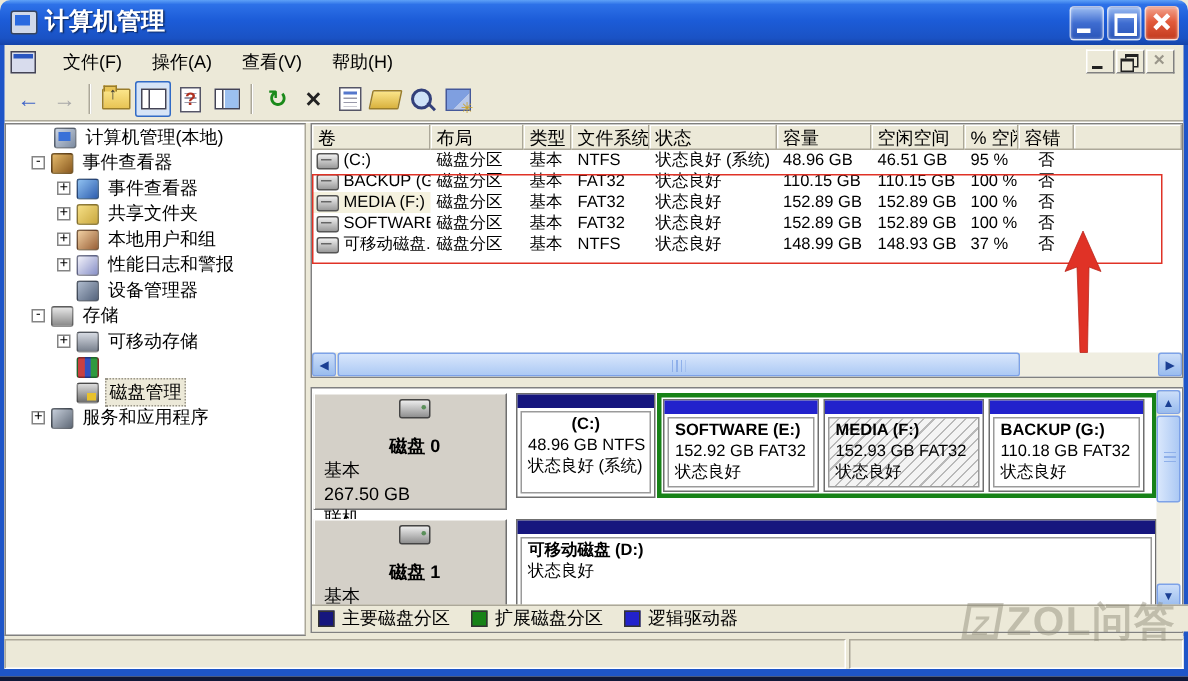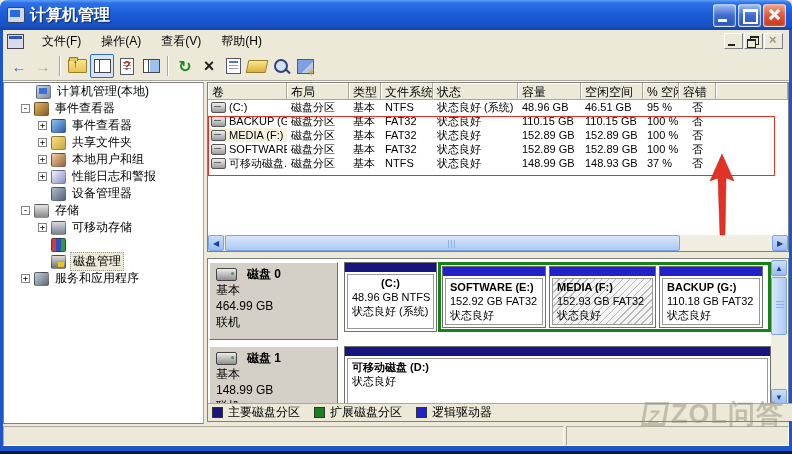--- a/index.html
+++ b/index.html
@@ -127,21 +127,21 @@
     background:repeating-linear-gradient(90deg,#8FB0EA 0 1px,transparent 1px 3px);}
   
   .diskpane{position:absolute;left:207px;top:258px;width:582px;height:164px;background:#fff;
     border:1px solid #808080;box-sizing:border-box;}
   .diskarea{position:absolute;left:0;top:0;width:580px;height:146px;overflow:hidden;}
   .diskrow{position:absolute;left:1px;width:578px;height:78px;}
   .dr0{top:3px;} .dr1{top:87px;}
   .dhead{position:absolute;left:0;top:0;width:129px;height:100%;background:#D4D0C8;
     border:1px solid;border-color:#fff #6f6f6f #6f6f6f #fff;box-sizing:border-box;
     font-size:12px;padding:3px 0 0 6px;line-height:16px;}
-  .dhead .dtop{display:flex;align-items:center;gap:10px;font-weight:bold;}
+  .dhead .dtop{display:flex;align-items:center;gap:10px;font-weight:bold;flex-direction:column;}
   .dicon{width:19px;height:11px;border:1px solid #444;border-radius:2px;flex:none;
     background:linear-gradient(180deg,#EDEDED,#8f8f8f);position:relative;}
   .dicon::after{content:"";position:absolute;right:2px;top:3px;width:3px;height:3px;background:#5a8f5a;border-radius:50%;}
   .part{position:absolute;top:0;height:70px;border:1px solid #6f6f6f;background:#fff;box-sizing:border-box;}
   .pstrip{height:9px;}
   .strip-primary{background:#16167E;}
   .strip-logical{background:#2222CC;}
   .pbody{position:absolute;left:2px;right:2px;top:11px;bottom:2px;border:1px solid #9a9a9a;
     background:#fff;padding:1px 4px;font-size:11px;line-height:14px;overflow:hidden;white-space:nowrap;}
   .pbody .pl1{font-weight:bold;}
@@ -411,21 +411,21 @@
   <div class="diskpane">
     <div class="diskarea">
 
       <div class="diskrow dr0">
         <div class="dhead">
           <div class="dtop">
               <span class="dicon"></span>
               <span>磁盘 0</span>
             </div>
           <div>基本</div>
-          <div>464.99 GB</div>
+          <div>267.50 GB</div>
           <div>联机</div>
         </div>
         <div class="part" style="left:135px;width:93px;">
           <div class="pstrip strip-primary"></div>
           <div class="pbody">
             <div class="pl1 center">(C:)</div>
             <div>48.96 GB NTFS</div>
             <div>状态良好 (系统)</div>
           </div>
         </div>

